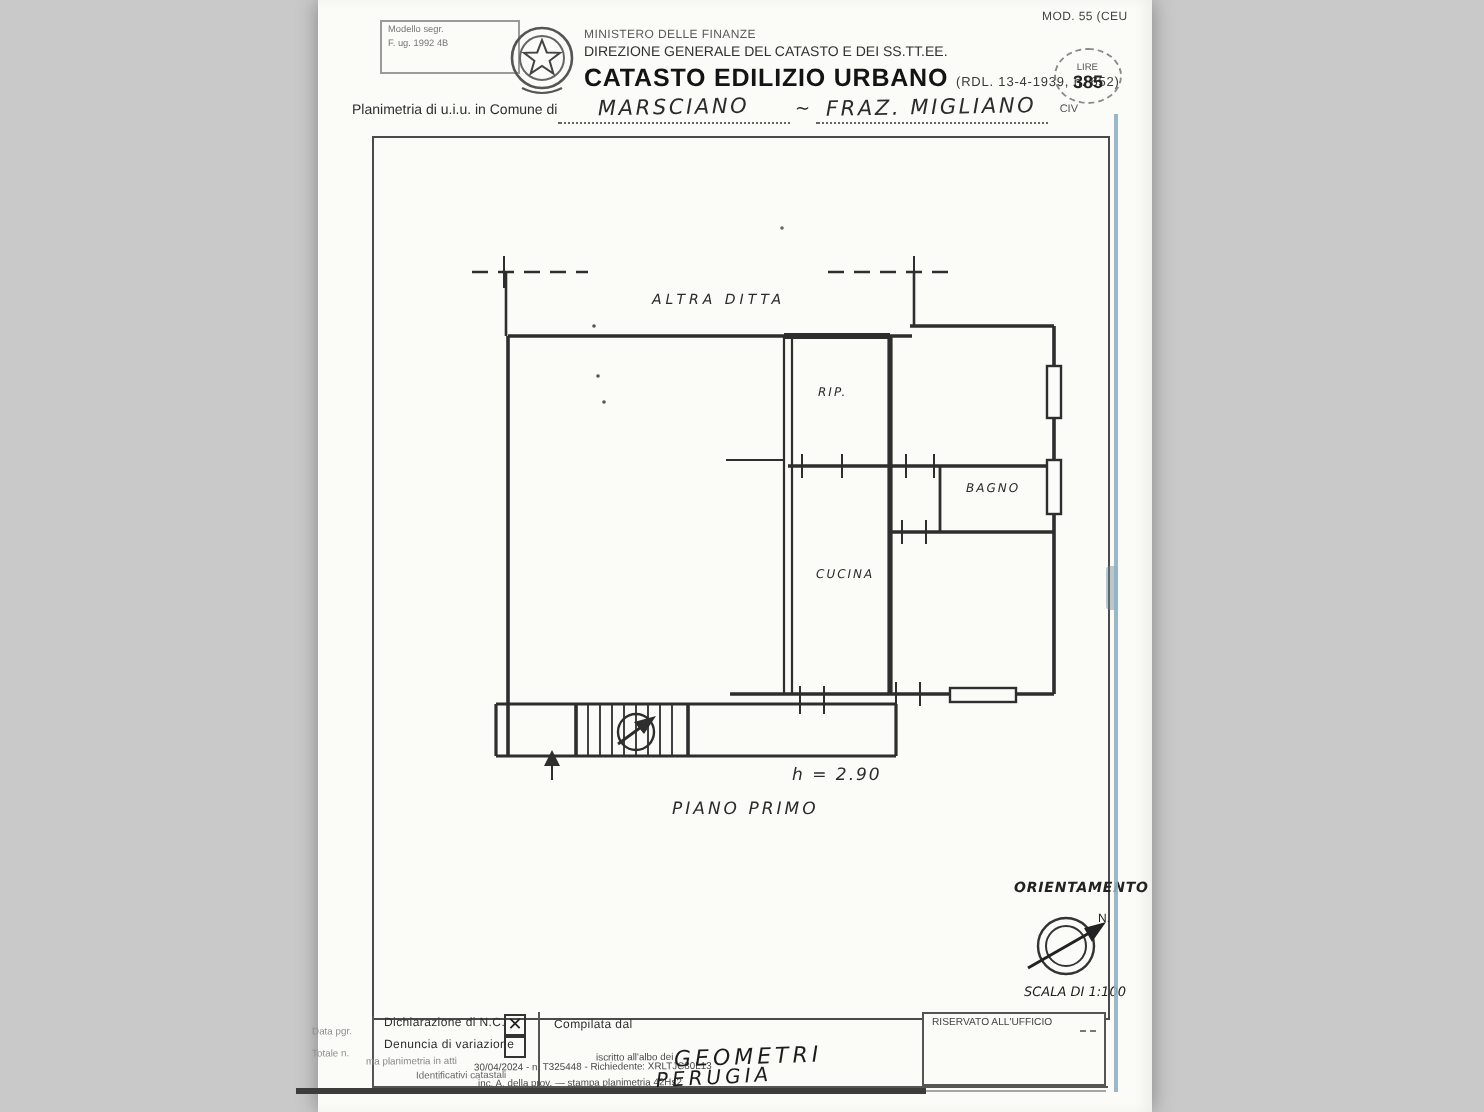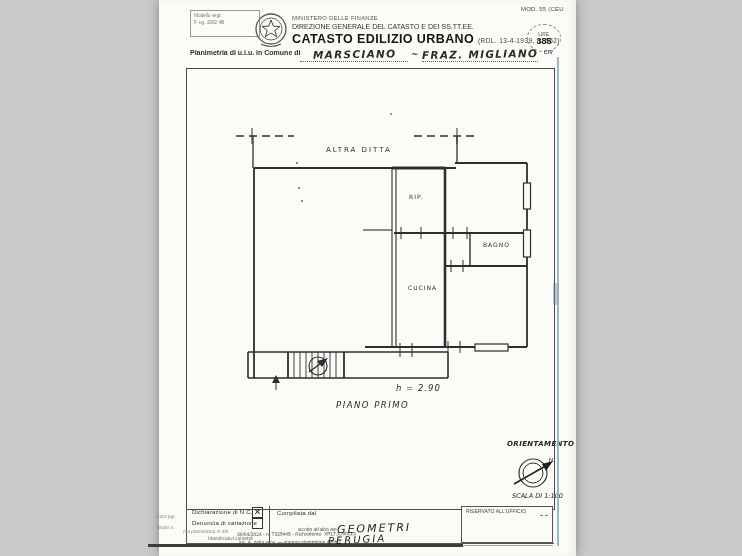--- a/index.html
+++ b/index.html
@@ -12,24 +12,24 @@
   .bluebar{left:557px;top:57px;width:2px;height:489px;background:#8fb0c2;opacity:.9;}
   .t6{font-size:6px;letter-spacing:.2px;}
   .t7{font-size:7px;}
   .tiny{font-size:6px;transform:scale(.78);transform-origin:0 0;color:#777;line-height:7px;white-space:nowrap;}
   .hand{font-family:"DejaVu Sans",sans-serif;font-style:italic;color:#2b2b2b;white-space:nowrap;}
   .cornerbox{left:190px;top:10px;width:62px;height:21px;border:1px solid #9a9a9a;padding:2px 3px;}
   .title{font-weight:bold;font-size:12.5px;letter-spacing:.4px;color:#141414;white-space:nowrap;}
   .titleref{font-weight:normal;font-size:6.5px;color:#3a3a3a;}
   .lire{left:527px;top:24px;width:32px;height:26px;border:1px dashed #8a8a8a;border-radius:50%;
         display:flex;flex-direction:column;align-items:center;justify-content:center;line-height:1;}
-  .formline{left:190px;top:49px;width:363px;display:flex;align-items:flex-start;font-size:7px;font-weight:bold;}
+  .formline{left:176px;top:49px;width:363px;display:flex;align-items:center;font-size:7px;}
   .dotfill{flex:1;border-bottom:1px dotted #666;text-align:center;height:12px;}
   .dotfill .hand{display:inline-block;transform:rotate(-1deg) translateY(-1px);font-size:10.5px;letter-spacing:1.3px;}
-  .roomlabel{font-family:"DejaVu Sans",sans-serif;letter-spacing:1px;color:#2b2b2b;white-space:nowrap;}
+  .roomlabel{font-family:"DejaVu Sans",sans-serif;font-style:italic;letter-spacing:1px;color:#2b2b2b;white-space:nowrap;}
   .footwrap{left:186px;top:508px;width:367px;height:35px;border-left:1.2px solid #555;border-bottom:1.2px solid #555;}
   .footdiv{left:269px;top:506px;width:1.2px;height:37px;background:#555;}
   .riservato{left:461px;top:506px;width:92px;height:37px;border:1px solid #555;background:#fbfbf8;
              display:flex;align-items:flex-start;padding:2px 4px;box-sizing:border-box;}
   .dashfill{flex:1;border-bottom:1px dashed #777;height:6px;margin-left:3px;}
   .chk{width:9px;height:9px;border:1.1px solid #333;display:flex;align-items:center;justify-content:center;
        font-size:9px;line-height:9px;color:#222;}
   .wm{font-size:6px;transform:scale(.82) rotate(-.4deg);transform-origin:0 0;color:#4a4a4a;white-space:nowrap;}
   .stampbig{font-family:"DejaVu Sans",sans-serif;font-style:italic;color:#1c1c1c;white-space:nowrap;}
   .thickline{left:148px;top:544px;width:315px;height:3px;background:#3c3c3c;}

